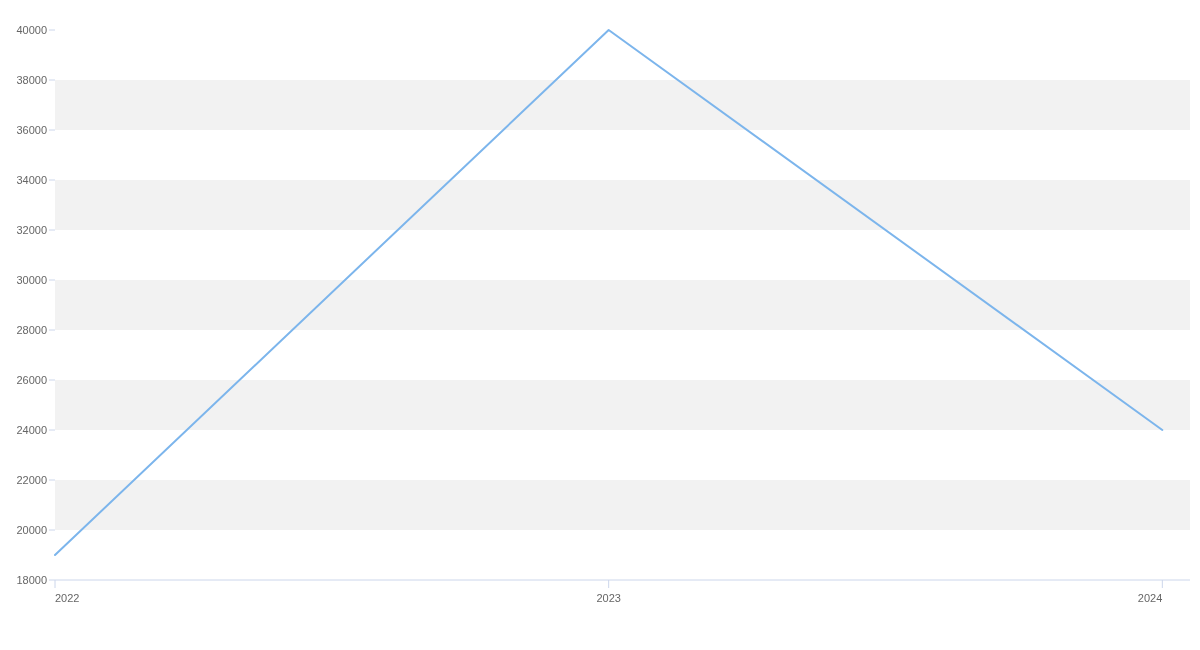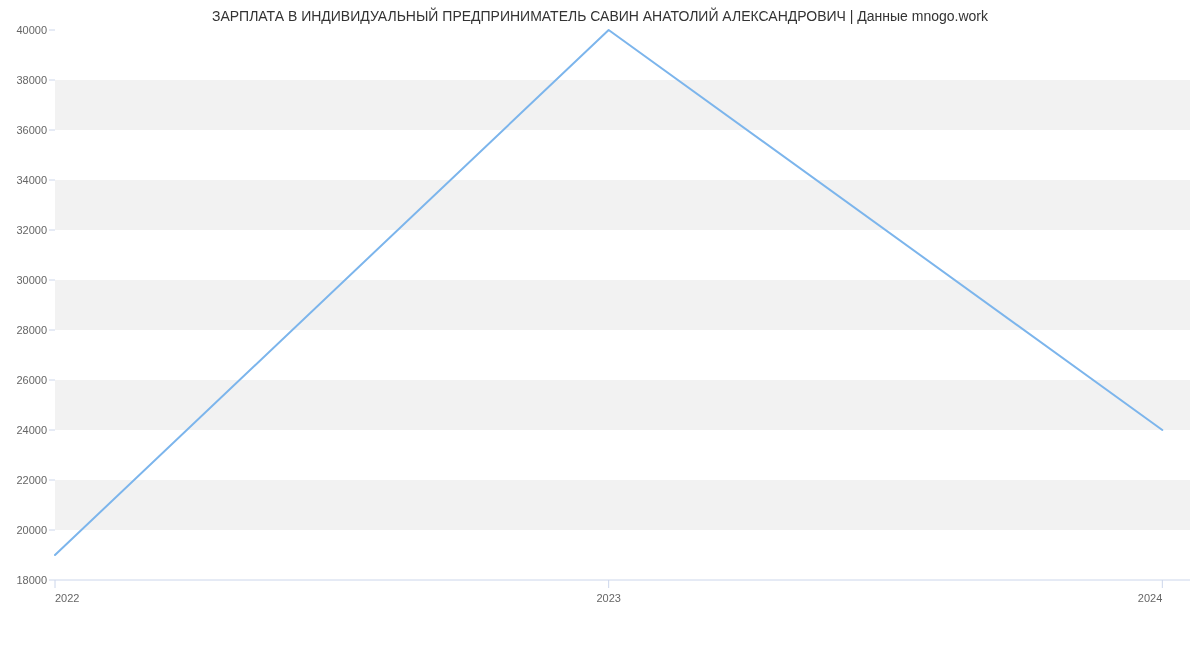--- a/index.html
+++ b/index.html
@@ -29,21 +29,20 @@
   .band { fill: #f2f2f2; }
   .axis-line { stroke: #ccd6eb; stroke-width: 1; }
   .tick { stroke: #ccd6eb; stroke-width: 1; }
   .tick-label { font-size: 11px; fill: #666666; }
   .data-line { fill: none; stroke: #7cb5ec; stroke-width: 2; stroke-linejoin: round; stroke-linecap: round; }
 </style>
 </head>
 <body>
 
 <div class="chart-wrap">
-  <div class="title">ЗАРПЛАТА В ИНДИВИДУАЛЬНЫЙ ПРЕДПРИНИМАТЕЛЬ САВИН АНАТОЛИЙ АЛЕКСАНДРОВИЧ | Данные mnogo.work</div>
   <svg id="chart-svg" width="1200" height="650">
       <rect x="55" y="480" width="1135" height="50" class="band"></rect>
       <rect x="55" y="380" width="1135" height="50" class="band"></rect>
       <rect x="55" y="280" width="1135" height="50" class="band"></rect>
       <rect x="55" y="180" width="1135" height="50" class="band"></rect>
       <rect x="55" y="80" width="1135" height="50" class="band"></rect>
       <line x1="49" y1="580" x2="55" y2="580" class="tick"></line>
       <text x="47" y="584" text-anchor="end" class="tick-label">18000</text>
       <line x1="49" y1="530" x2="55" y2="530" class="tick"></line>
       <text x="47" y="534" text-anchor="end" class="tick-label">20000</text>

